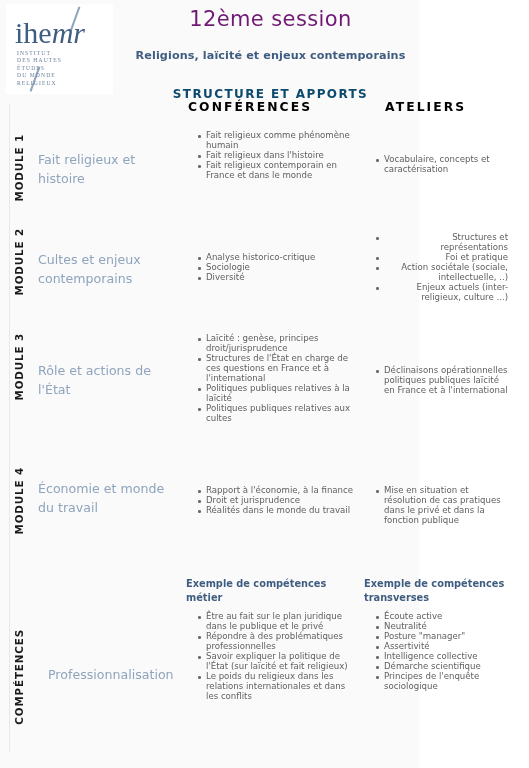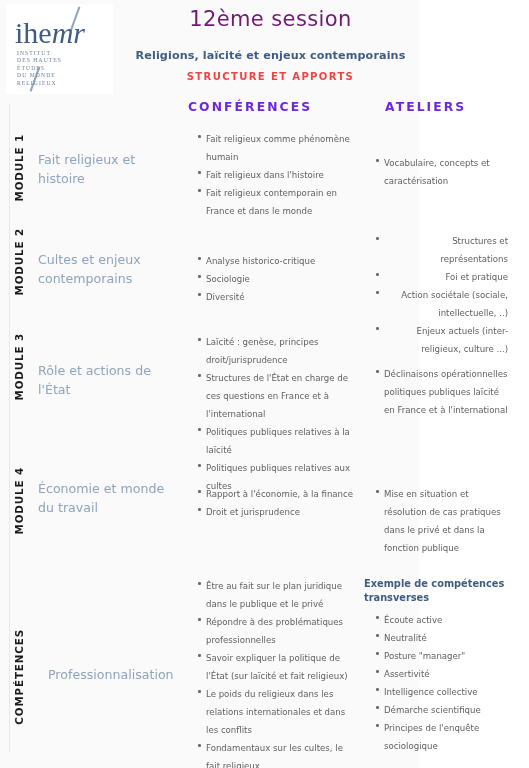--- a/index.html
+++ b/index.html
@@ -115,43 +115,43 @@
     font-family: "DejaVu Sans", sans-serif;
     font-size: 11.2px;
     line-height: 17px;
     font-weight: bold;
     color: #3f5d80;
     letter-spacing: 0.1px;
     margin-top: 15px;
   }
   .title-third {
     font-family: "DejaVu Sans", sans-serif;
-    font-size: 10px;
+    font-size: 12px;
     line-height: 18px;
     font-weight: bold;
-    color: #ef4444;
+    color: #0c4a6e;
     letter-spacing: 1.4px;
-    margin-top: 4px;
+    margin-top: 21px;
   }
 
   
   .colheads {
     position: absolute;
     left: 0;
     top: 100px;
     width: 529px;
     height: 22px;
   }
   .colhead {
     position: absolute;
     font-family: "DejaVu Sans", sans-serif;
     font-size: 12.3px;
     font-weight: bold;
     letter-spacing: 2.1px;
-    color: #6d28d9;
+    color: #000000;
   }
   .colhead.conf { left: 188px; top: 0; }
   .colhead.atel { left: 385px; top: 0; }
 
   
   .rows {
     position: absolute;
     left: 0;
     top: 122px;
     width: 529px;
@@ -209,21 +209,21 @@
 
   ul.blist {
     margin: 0;
     padding: 0 0 0 12px;
     list-style: none;
   }
   ul.blist li {
     position: relative;
     font-family: "DejaVu Sans", sans-serif;
     font-size: 8.6px;
-    line-height: 18px;
+    line-height: 10px;
     color: #5f5f5f;
     padding-left: 8px;
     margin-bottom: 0px;
   }
   ul.blist li::before {
     content: "";
     position: absolute;
     left: 0;
     top: 5px;
     width: 2.6px;
@@ -364,41 +364,42 @@
 
     <div class="row m4">
       <div class="cell-label">
         <div class="vert-label">MODULE 4</div>
       </div>
       <div class="cell-title">Économie et monde du travail</div>
       <div class="cell-conf">
         <ul class="blist">
             <li>Rapport à l'économie, à la finance</li>
             <li>Droit et jurisprudence</li>
+            <li>Réalités dans le monde du travail</li>
           </ul>
       </div>
       <div class="cell-atel">
         <ul class="blist">
             <li>Mise en situation et résolution de cas pratiques dans le privé et dans la fonction publique</li>
           </ul>
       </div>
     </div>
 
     <div class="row comp">
       <div class="cell-label">
         <div class="vert-label">COMPÉTENCES</div>
       </div>
       <div class="cell-title">Professionnalisation</div>
       <div class="cell-conf">
+        <div class="subhead">Exemple de compétences métier</div>
         <ul class="blist">
             <li>Être au fait sur le plan juridique dans le publique et le privé</li>
             <li>Répondre à des problématiques professionnelles</li>
             <li>Savoir expliquer la politique de l'État (sur laïcité et fait religieux)</li>
             <li>Le poids du religieux dans les relations internationales et dans les conflits</li>
-            <li>Fondamentaux sur les cultes, le fait religieux</li>
           </ul>
       </div>
       <div class="cell-atel">
         <div class="subhead">Exemple de compétences transverses</div>
         <ul class="blist">
             <li>Écoute active</li>
             <li>Neutralité</li>
             <li>Posture "manager"</li>
             <li>Assertivité</li>
             <li>Intelligence collective</li>

